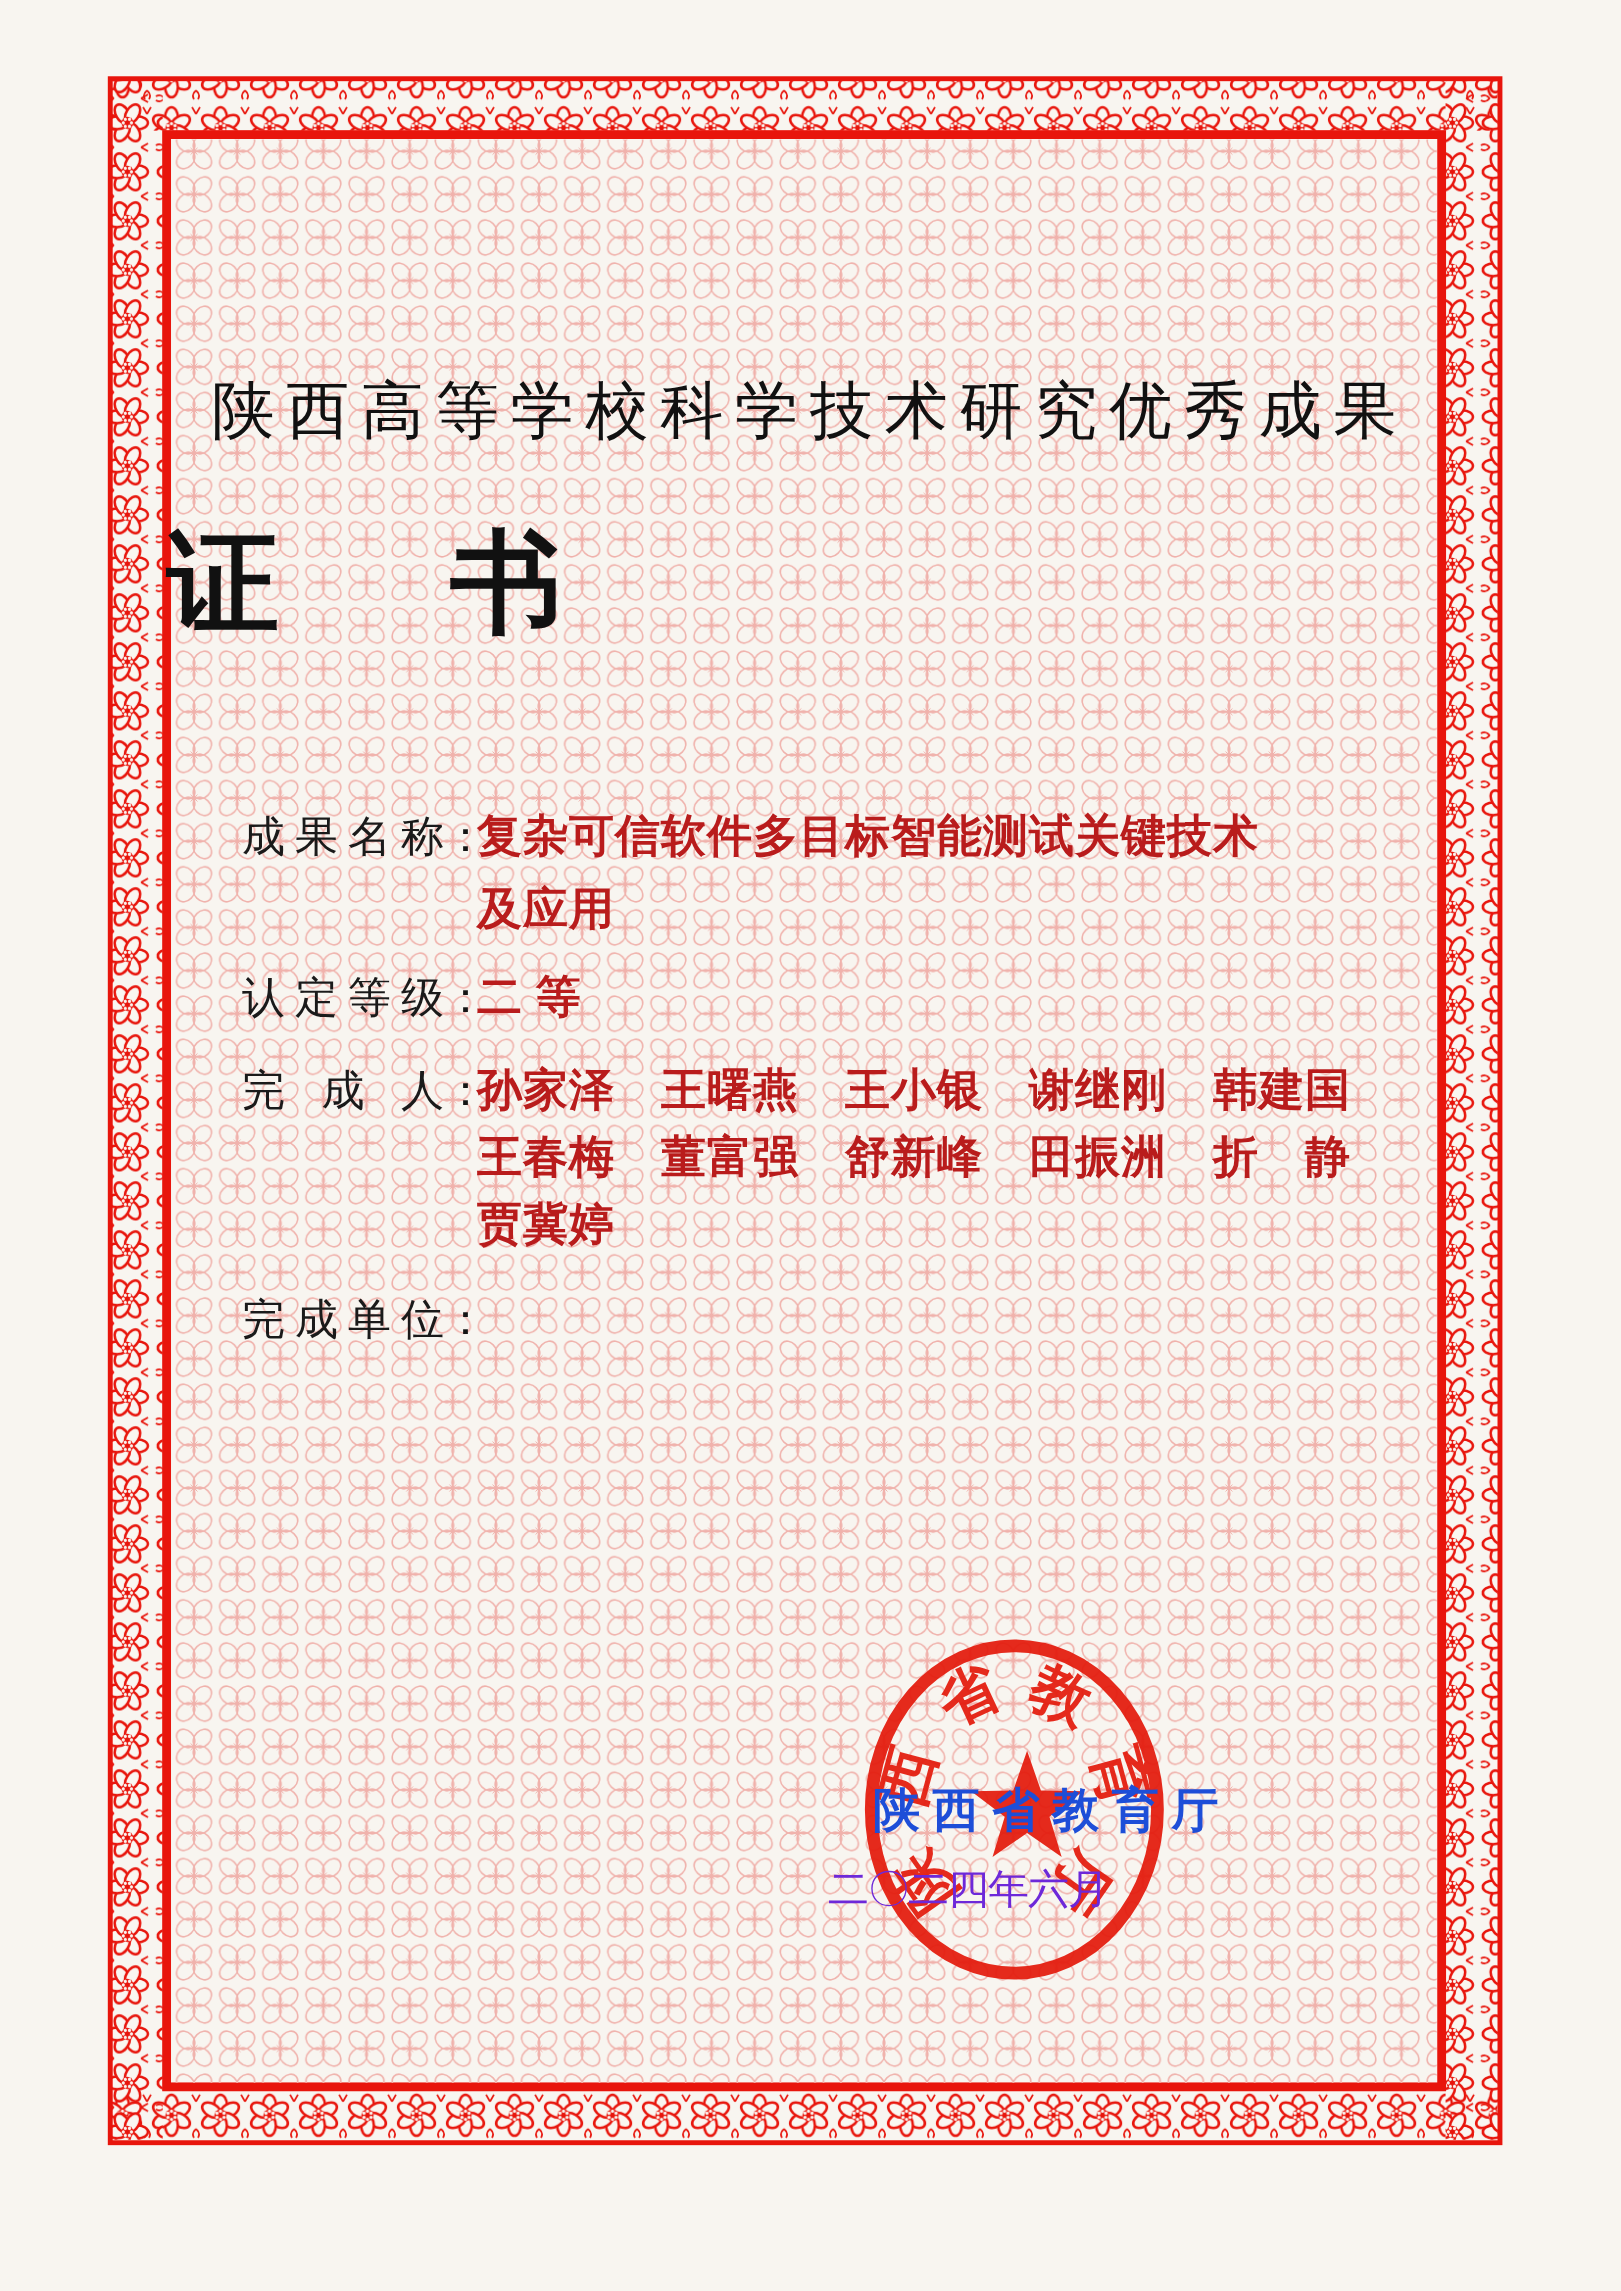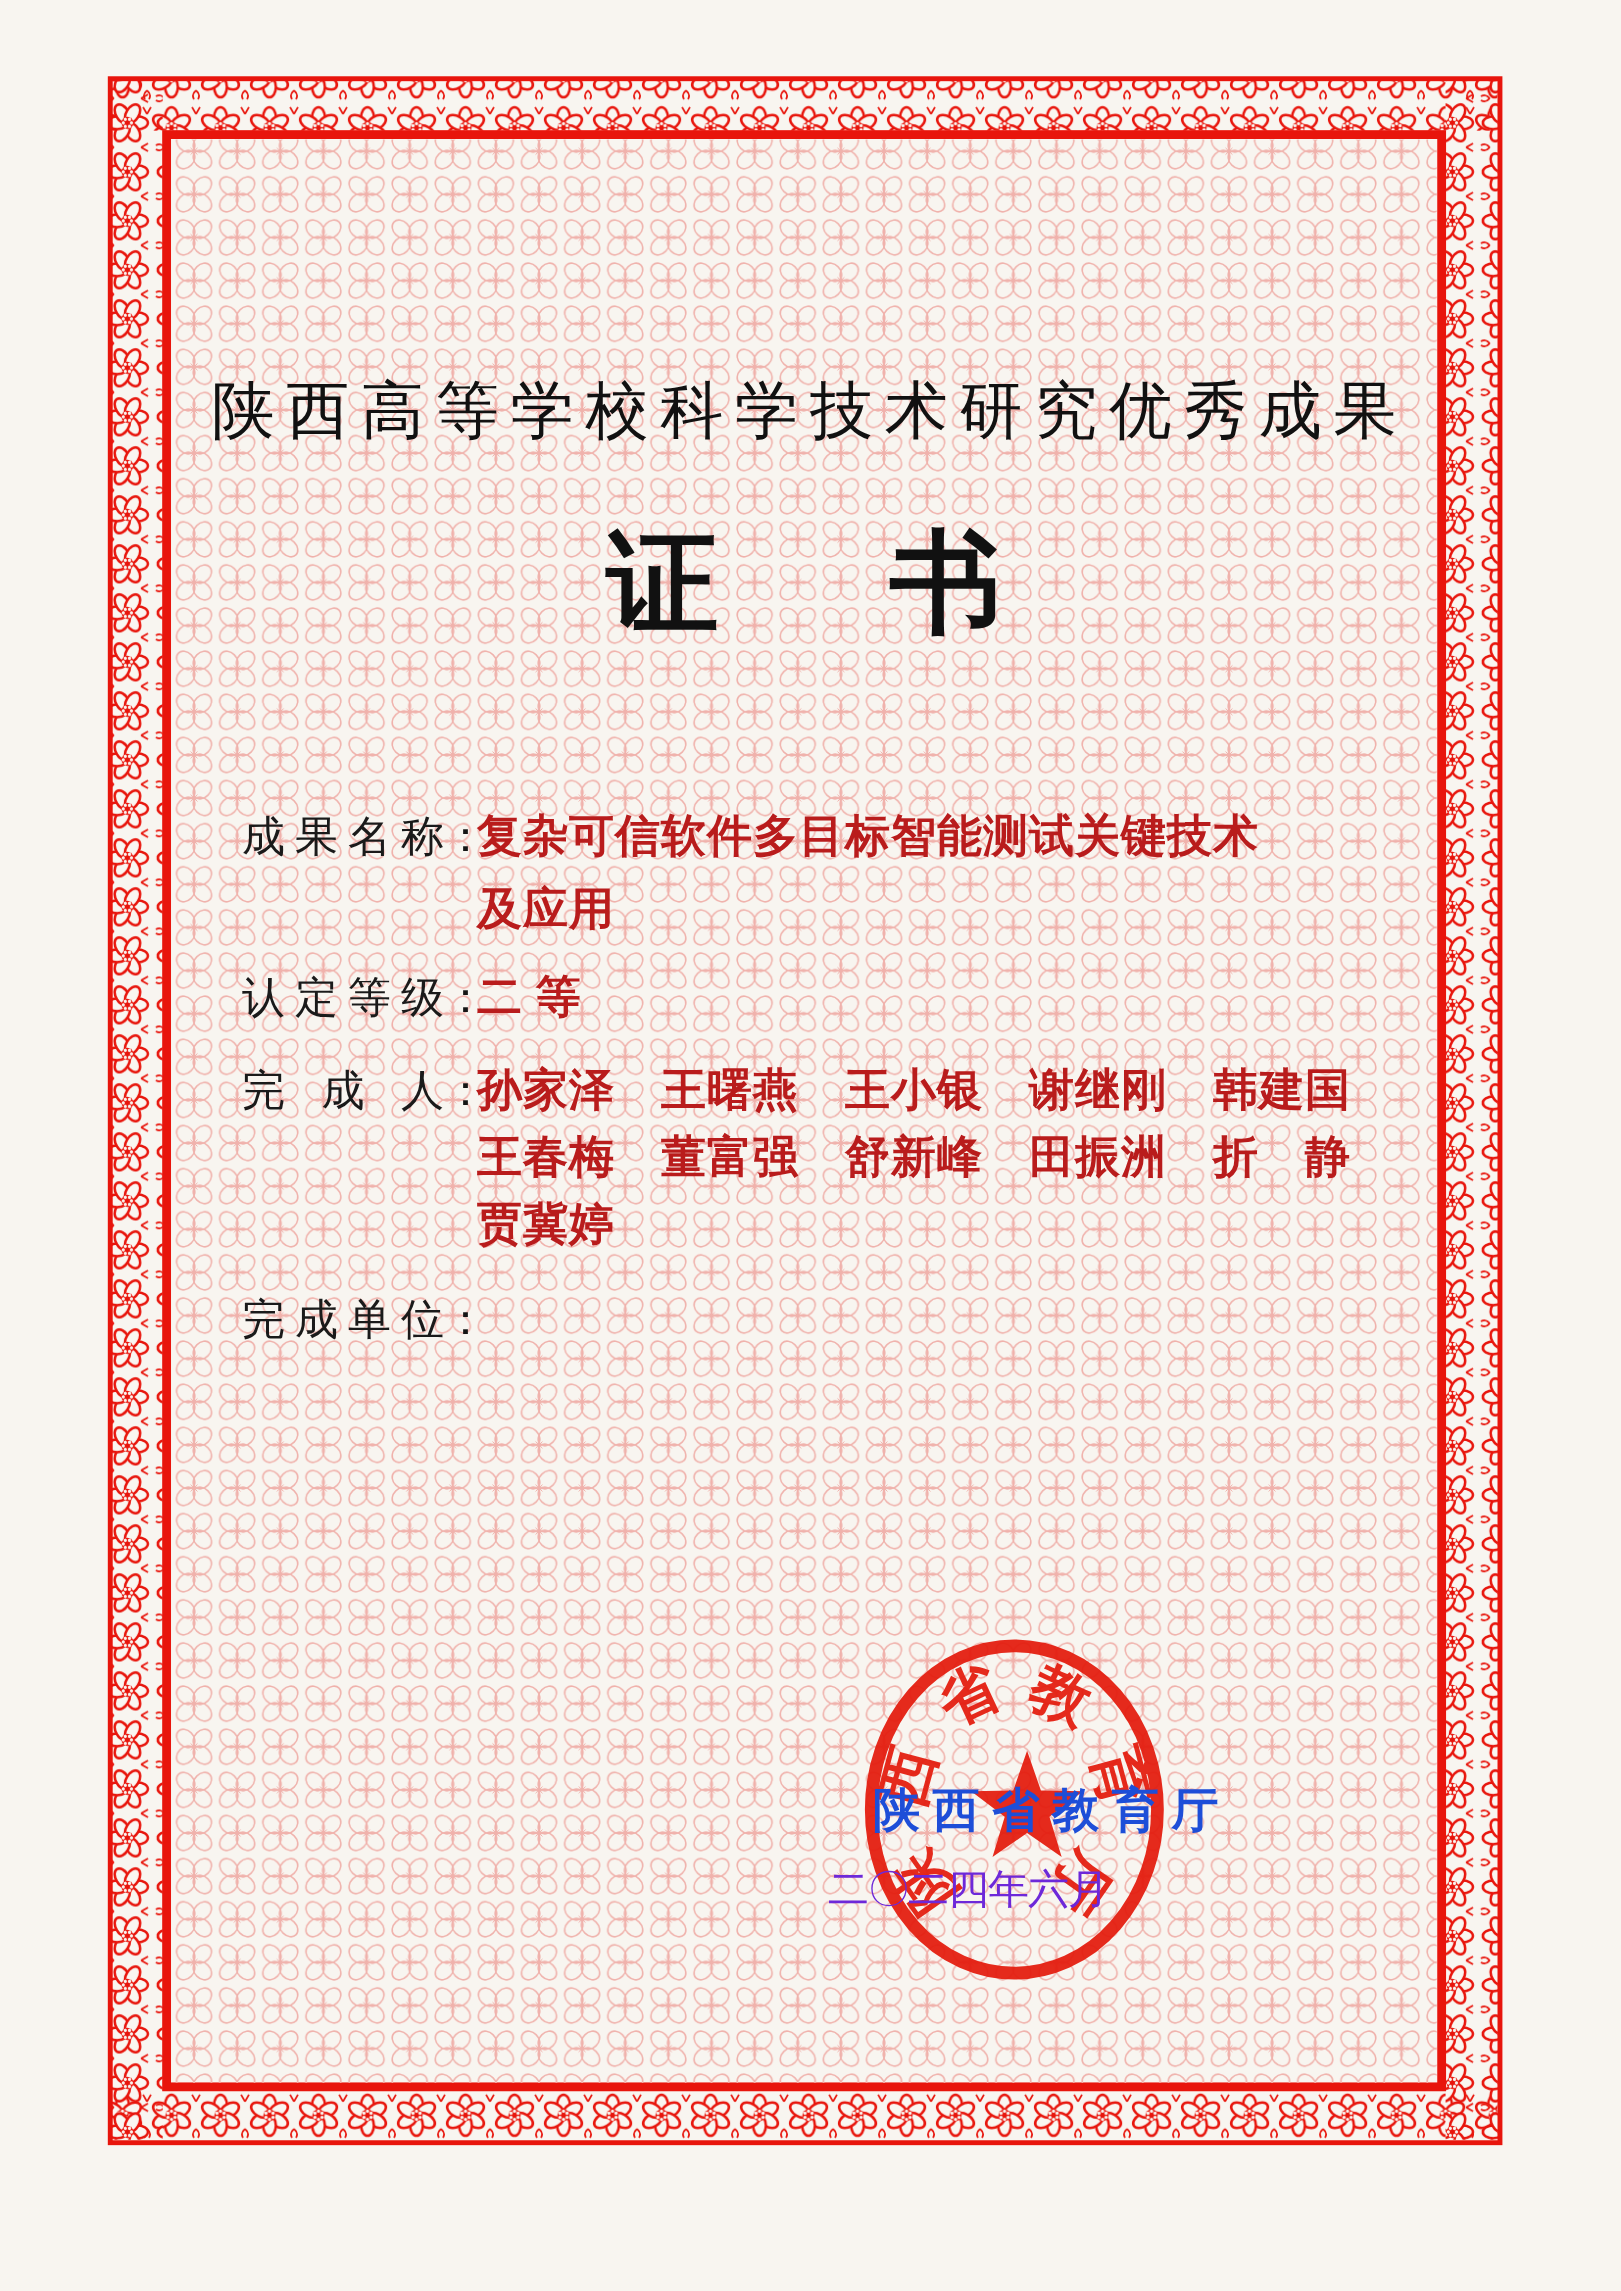--- a/index.html
+++ b/index.html
@@ -15,21 +15,21 @@
   .deco-svg{position:absolute;left:0;top:0;width:1621px;height:2292px;display:block;}
 
   .page-title{
     position:absolute;top:380px;left:167px;width:1274px;
     text-align:center;font-size:63px;font-weight:normal;
     letter-spacing:11.8px;text-indent:11.8px;line-height:1;
     color:#111;white-space:nowrap;
   }
   .cert-word{
     position:absolute;top:527px;left:167px;width:1274px;
-    text-align:center;font-size:112px;font-weight:bold;line-height:1;
+    text-align:left;font-size:112px;font-weight:bold;line-height:1;
     color:#111;white-space:pre;word-spacing:143px;
   }
   .field{position:absolute;left:242px;display:flex;align-items:flex-start;}
   .flabel{
     width:202px;display:flex;justify-content:space-between;
     font-size:43px;color:#1a1a1a;flex:none;
   }
   .fcolon{width:33px;font-size:43px;flex:none;}
   .fvalue{font-weight:bold;font-size:45px;color:#b91c1c;letter-spacing:1px;}
   .lh74, .lh74 .flabel, .lh74 .fcolon, .lh74 .fvalue{line-height:73px;}

